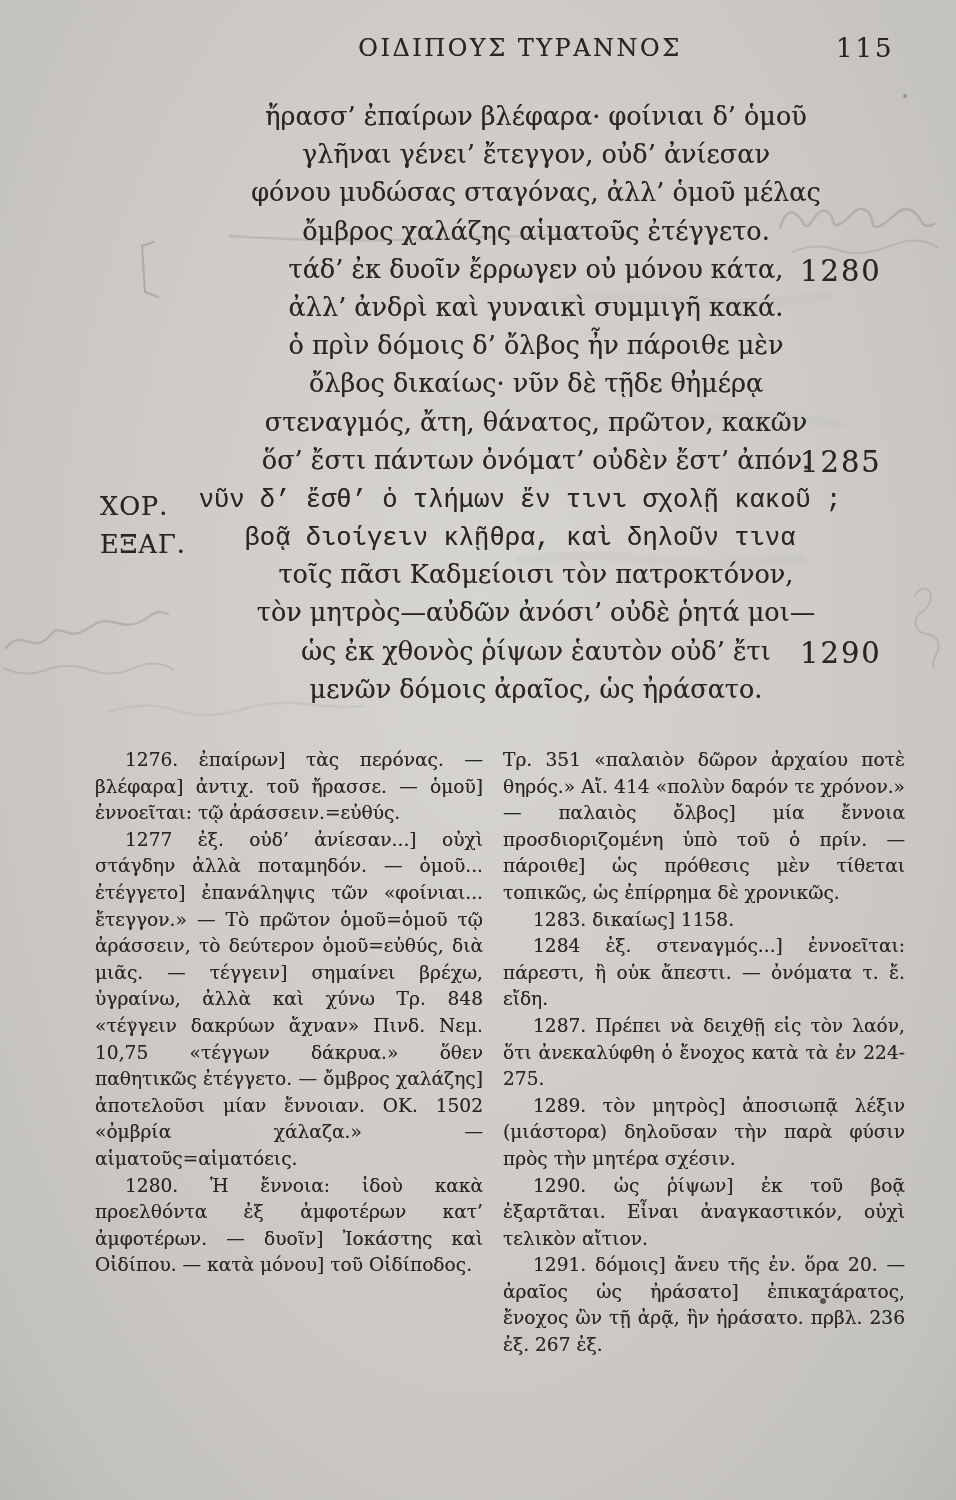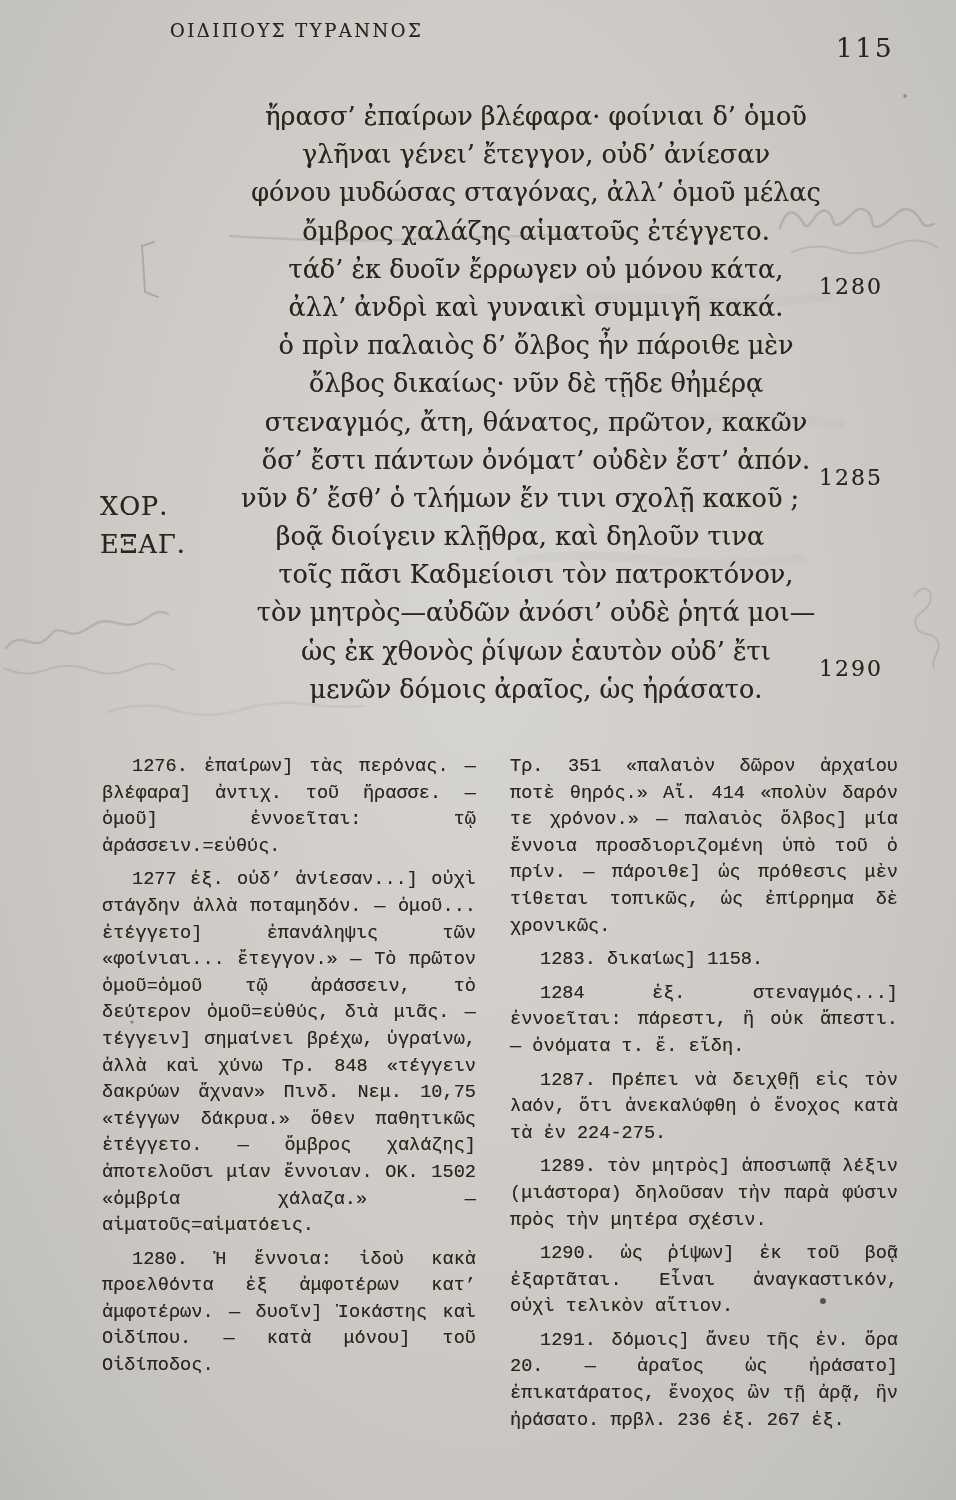--- a/index.html
+++ b/index.html
@@ -8,49 +8,49 @@
     width:956px; height:1500px;
     margin:0 auto;
     background: radial-gradient(ellipse at 50% 42%, #d7d5d1 0%, #cecbc7 52%, #c3c1bd 88%, #bbb9b5 100%);
     overflow:hidden;
     font-family:"DejaVu Serif", serif;
     color:#29261f;
   }
   .ink { text-shadow: 0 0 0.5px rgba(41,38,31,0.55); }
 
   .running-title {
-    position:absolute; top:20px; left:170px; width:700px;
-    font-size:18px; letter-spacing:2.5px;
+    position:absolute; top:34px; left:170px; width:700px;
+    text-align:center; font-size:24px; letter-spacing:2.5px;
     white-space:nowrap;
   }
   .page-number {
     position:absolute; top:33px; left:836px;
     font-size:26px; letter-spacing:3px;text-align:center;
   }
 
   .verse {
     position:absolute; left:196px; top:97px; width:680px;
     font-size:25.5px;
   }
   .vline { position:relative; line-height:38.2px; height:38.2px; white-space:nowrap;text-align:center; }
   .vline .spk { position:absolute; left:-96px; top:8px; letter-spacing:1px; }
-  .vline.sp .vtext { display:inline-block; margin-left:-32px; }
+  .vline.sp .vtext { display:inline-block; margin-left:-32px;font-family:Liberation Mono, monospace; }
   .vline .vnum {
-    position:absolute; left:623px; top:2px;
-    font-size:22px; letter-spacing:2px;margin-top:16px;
+    position:absolute; left:604px; top:2px;
+    font-size:29px; letter-spacing:2px;
   }
 
   .comm {
     position:absolute; top:747px;
     font-size:18.6px; line-height:26.6px;
     text-align:justify;
   }
   .comm-left  { left:95px;  width:388px; }
   .comm-right { left:503px; width:402px; }
-  .comm p { margin:7px; text-indent:30px;font-family:Liberation Mono, monospace; }
+  .comm p { margin:0; text-indent:30px; }
   .comm p.cont { text-indent:0; }
 
   .pencil-layer { position:absolute; left:0; top:0; pointer-events:none; }
 </style>
 </head>
 <body>
 
 <div class="page">
 
   <svg class="pencil-layer" width="956" height="1500" viewBox="0 0 956 1500">
@@ -77,21 +77,21 @@
   <div class="running-title ink">ΟΙΔΙΠΟΥΣ ΤΥΡΑΝΝΟΣ</div>
   <div class="page-number ink">115</div>
 
   <div class="verse ink">
     <div class="vline"><span class="vtext">ἤρασσ’ ἐπαίρων βλέφαρα· φοίνιαι δ’ ὁμοῦ</span></div>
     <div class="vline"><span class="vtext">γλῆναι γένει’ ἔτεγγον, οὐδ’ ἀνίεσαν</span></div>
     <div class="vline"><span class="vtext">φόνου μυδώσας σταγόνας, ἀλλ’ ὁμοῦ μέλας</span></div>
     <div class="vline"><span class="vtext">ὄμβρος χαλάζης αἱματοῦς ἐτέγγετο.</span></div>
     <div class="vline"><span class="vtext">τάδ’ ἐκ δυοῖν ἔρρωγεν οὐ μόνου κάτα,</span><span class="vnum">1280</span></div>
     <div class="vline"><span class="vtext">ἀλλ’ ἀνδρὶ καὶ γυναικὶ συμμιγῆ κακά.</span></div>
-    <div class="vline"><span class="vtext">ὁ πρὶν παλαιὸς δ’ ὄλβος ἦν πάροιθε μὲν</span></div>
+    <div class="vline"><span class="vtext">ὁ πρὶν δόμοις δ’ ὄλβος ἦν πάροιθε μὲν</span></div>
     <div class="vline"><span class="vtext">ὄλβος δικαίως· νῦν δὲ τῇδε θἠμέρᾳ</span></div>
     <div class="vline"><span class="vtext">στεναγμός, ἄτη, θάνατος, πρῶτον, κακῶν</span></div>
     <div class="vline"><span class="vtext">ὅσ’ ἔστι πάντων ὀνόματ’ οὐδὲν ἔστ’ ἀπόν.</span><span class="vnum">1285</span></div>
     <div class="vline sp"><span class="spk">ΧΟΡ.</span><span class="vtext">νῦν δ’ ἔσθ’ ὁ τλήμων ἔν τινι σχολῇ κακοῦ ;</span></div>
     <div class="vline sp"><span class="spk">ΕΞΑΓ.</span><span class="vtext">βοᾷ διοίγειν κλῇθρα, καὶ δηλοῦν τινα</span></div>
     <div class="vline"><span class="vtext">τοῖς πᾶσι Καδμείοισι τὸν πατροκτόνον,</span></div>
     <div class="vline"><span class="vtext">τὸν μητρὸς—αὐδῶν ἀνόσι’ οὐδὲ ῥητά μοι—</span></div>
     <div class="vline"><span class="vtext">ὡς ἐκ χθονὸς ῥίψων ἑαυτὸν οὐδ’ ἔτι</span><span class="vnum">1290</span></div>
     <div class="vline"><span class="vtext">μενῶν δόμοις ἀραῖος, ὡς ἠράσατο.</span></div>
   </div>

